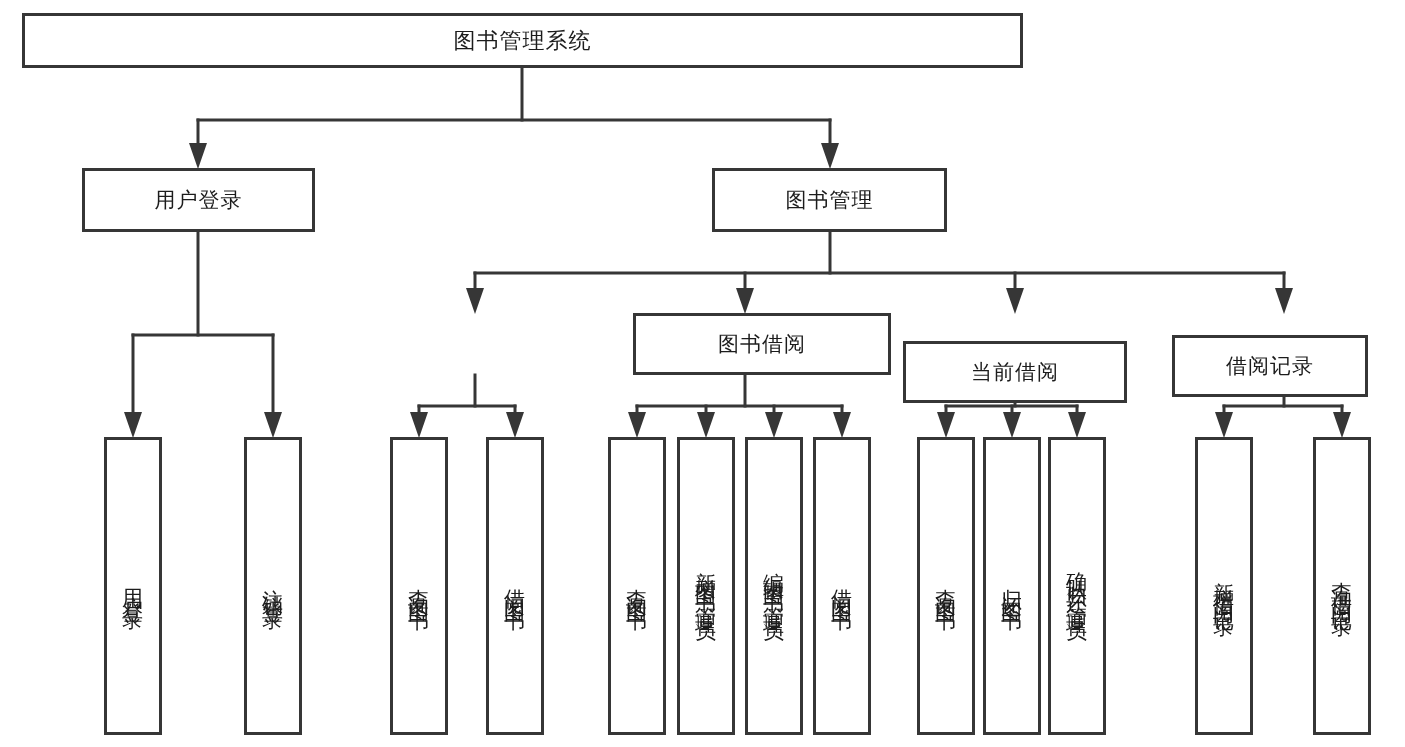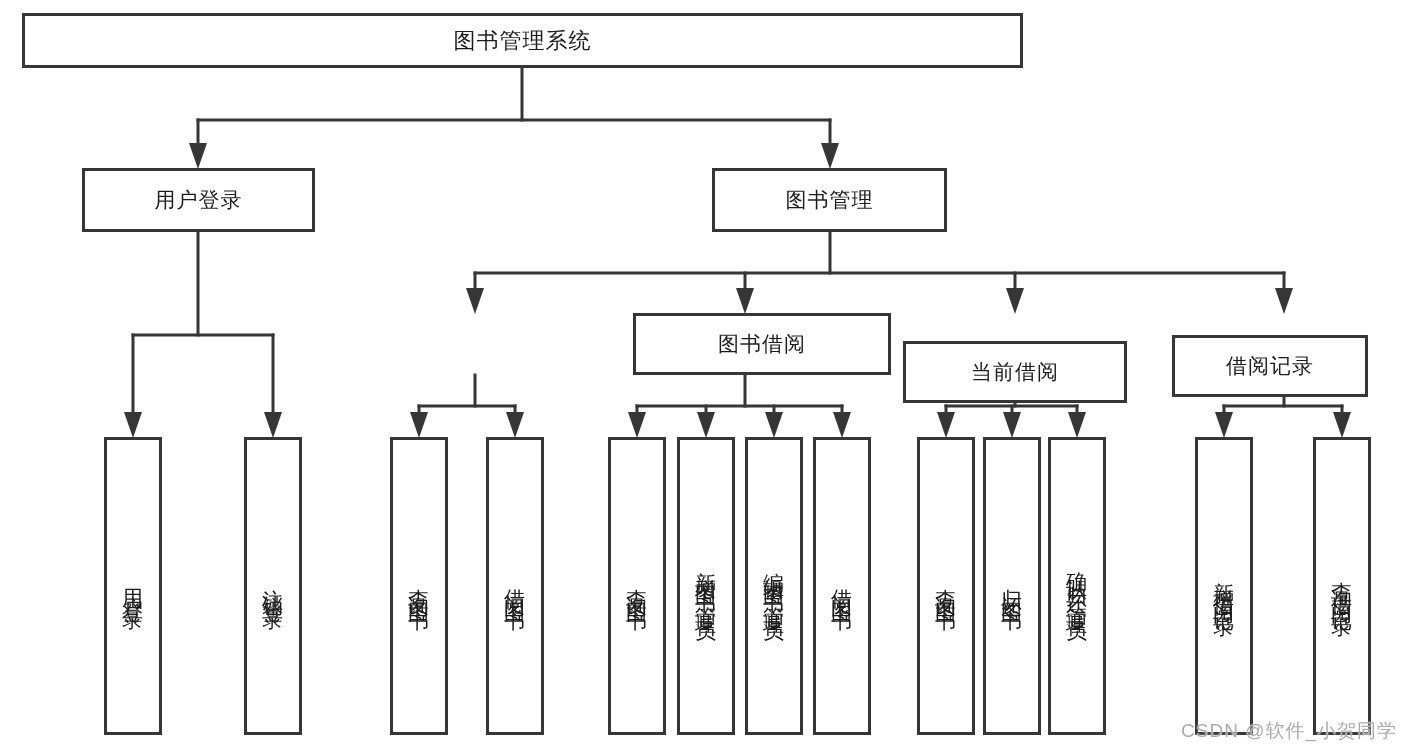--- a/index.html
+++ b/index.html
@@ -150,15 +150,14 @@
   <div class="box vbox" style="left:745px; top:437px; width:58px; height:298px;">编辑图书（管理员）</div>
   <div class="box vbox" style="left:813px; top:437px; width:58px; height:298px;">借阅图书</div>
 
   <div class="box vbox" style="left:917px; top:437px; width:58px; height:298px;">查询图书</div>
   <div class="box vbox" style="left:983px; top:437px; width:58px; height:298px;">归还图书</div>
   <div class="box vbox" style="left:1048px; top:437px; width:58px; height:298px;">确认归还（管理员）</div>
 
   <div class="box vbox" style="left:1195px; top:437px; width:58px; height:298px;">新增借阅记录</div>
   <div class="box vbox" style="left:1313px; top:437px; width:58px; height:298px;">查询借阅记录</div>
 
-  <div class="watermark">CSDN @软件_小贺同学</div>
 
 </div>
 
 </body></html>

